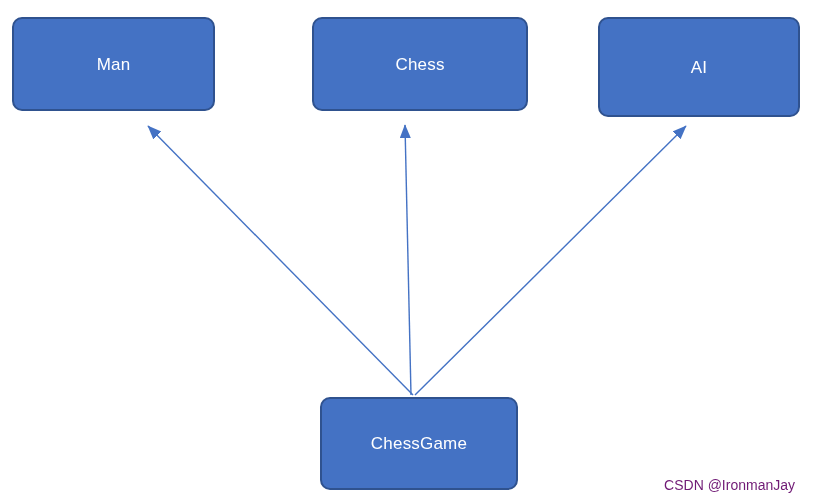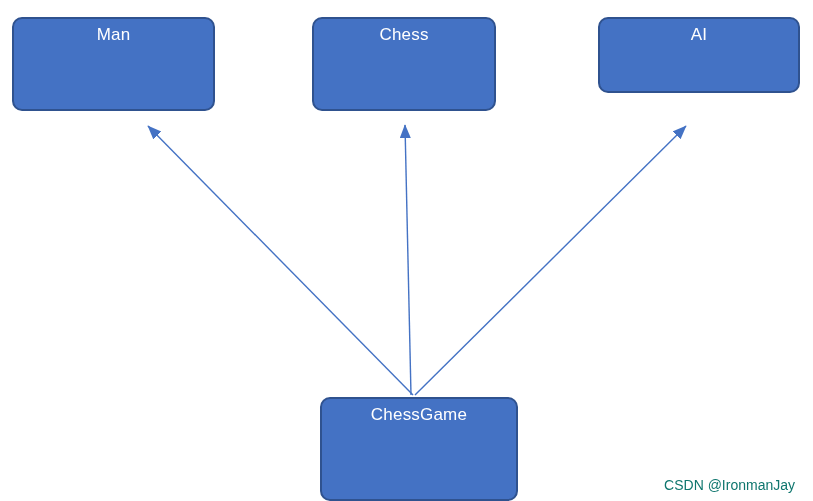--- a/index.html
+++ b/index.html
@@ -17,42 +17,43 @@
   }
   .node {
     position: absolute;
     background: #4472C4;
     border: 2px solid #2F528F;
     border-radius: 10px;
     box-sizing: border-box;
     display: flex;
     flex-direction: column;
     align-items: center;
+    justify-content: center;
     color: #ffffff;
     text-align: center;
     line-height: 31px;
     font-size: 17px;
     letter-spacing: 0.2px;
   }
   .node .line1, .node .line2 { display: block; white-space: nowrap; }
   .node-man       { left: 12px;  top: 17px;  width: 203px; height: 94px; }
-  .node-chess     { left: 312px; top: 17px;  width: 184px; height: 94px; }
-  .node-ai        { left: 598px; top: 17px;  width: 202px; height: 76px; }
-  .node-chessgame { left: 320px; top: 397px; width: 198px; height: 104px; }
+  .node-chess     { left: 312px; top: 17px;  width: 216px; height: 94px; }
+  .node-ai        { left: 598px; top: 17px;  width: 202px; height: 100px; }
+  .node-chessgame { left: 320px; top: 397px; width: 198px; height: 93px; }
   svg.edges {
     position: absolute;
     left: 0; top: 0;
     width: 813px; height: 501px;
     pointer-events: none;
   }
   .watermark {
     position: absolute;
     right: 18px;
     bottom: 8px;
-    color: #0f766e;
+    color: #701a75;
     font-size: 14px;
     white-space: nowrap;
   }
 </style>
 </head>
 <body>
 
 <div class="canvas">
 
   <svg class="edges" viewBox="0 0 813 501">

